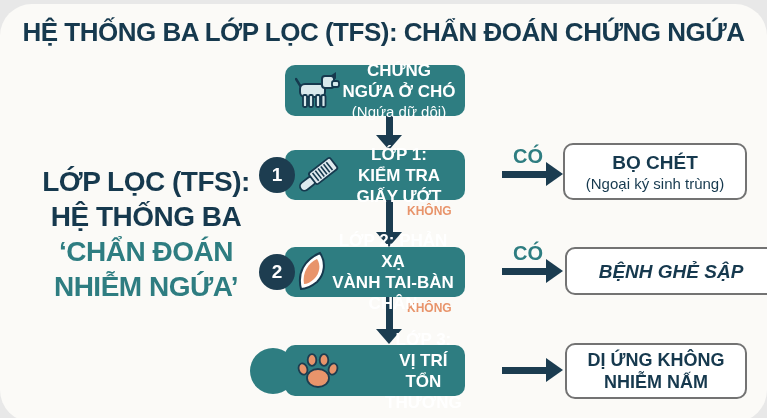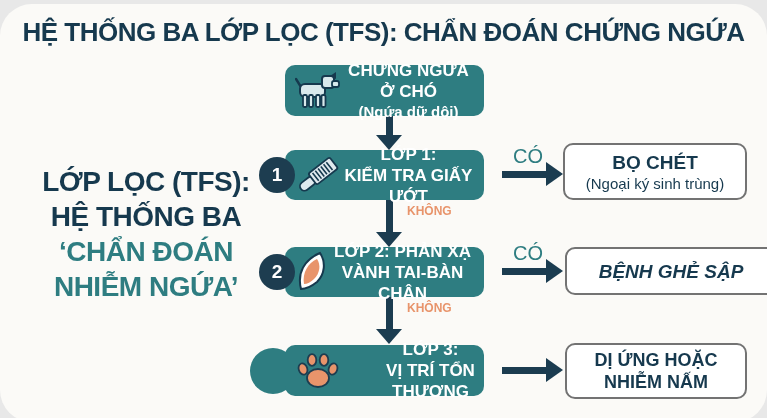--- a/index.html
+++ b/index.html
@@ -18,29 +18,28 @@
   
   .side-title {
     position:absolute; left:18px; top:160px; width:256px;
     text-align:center; font-weight:800; font-size:28px; line-height:35px;
     letter-spacing:-0.5px;
   }
   .side-navy { color:#16394e; display:block; }
   .side-teal { color:#2e7d81; display:block; }
   
   .main-box {
-    position:absolute; left:285px; width:199px;
+    position:absolute; left:285px; width:180px;
     background:#2e7d81; border-radius:10px; color:#ffffff;
     display:flex; align-items:center; padding:4px 8px 4px 10px;
     z-index:2;
-    justify-content:flex-end;
   }
   .box-icon { flex:0 0 auto; display:flex; align-items:center; justify-content:center; }
   .box-text { flex:1 1 auto; text-align:center; font-weight:800; font-size:17px; line-height:21px; }
-  .box-sub { font-weight:700; font-size:15px; line-height:19px; }
+  .box-sub { font-weight:400; font-size:15px; line-height:19px; }
   .badge {
     position:absolute; width:36px; height:36px; border-radius:50%;
     background:#1d3d50; color:#ffffff; font-weight:800; font-size:19px;
     display:flex; align-items:center; justify-content:center; z-index:3;
   }
   .badge-plain {
     position:absolute; width:46px; height:46px; border-radius:50%;
     background:#2e7d81; z-index:1;
   }
   .result-box {
@@ -53,21 +52,21 @@
   .result-two  { font-weight:800; font-size:18px; line-height:22px; }
   
   .v-shaft { position:absolute; width:7px; background:#1b3c50; }
   .v-head  { position:absolute; width:0; height:0;
              border-left:13px solid transparent; border-right:13px solid transparent;
              border-top:15px solid #1b3c50; }
   .h-shaft { position:absolute; height:7px; background:#1b3c50; }
   .h-head  { position:absolute; width:0; height:0;
              border-top:12px solid transparent; border-bottom:12px solid transparent;
              border-left:17px solid #1b3c50; }
-  .lbl-yes { position:absolute; font-weight:400; font-size:20px; color:#2e7d81; }
+  .lbl-yes { position:absolute; font-weight:700; font-size:20px; color:#2e7d81; }
   .lbl-no  { position:absolute; font-weight:800; font-size:12px; color:#e8946b; }
 </style>
 </head>
 <body>
 
 <div class="canvas">
 
   <div class="page-title">HỆ THỐNG BA LỚP LỌC (TFS): CHẨN ĐOÁN CHỨNG NGỨA</div>
 
   <div class="side-title">
@@ -167,17 +166,17 @@
     </span>
     <div class="box-text">
       <div>LỚP 3:</div>
       <div>VỊ TRÍ TỔN THƯƠNG</div>
     </div>
   </div>
 
   <div class="h-shaft" style="left:502px;top:363px;width:44px;"></div>
   <div class="h-head" style="left:546px;top:354px;"></div>
   <div class="result-box" style="left:565px;top:339px;width:182px;height:56px;">
-    <div class="result-two">DỊ ỨNG HOẶC</div>
+    <div class="result-two">DỊ ỨNG KHÔNG</div>
     <div class="result-two">NHIỄM NẤM</div>
   </div>
 
 </div>
 
 </body></html>

